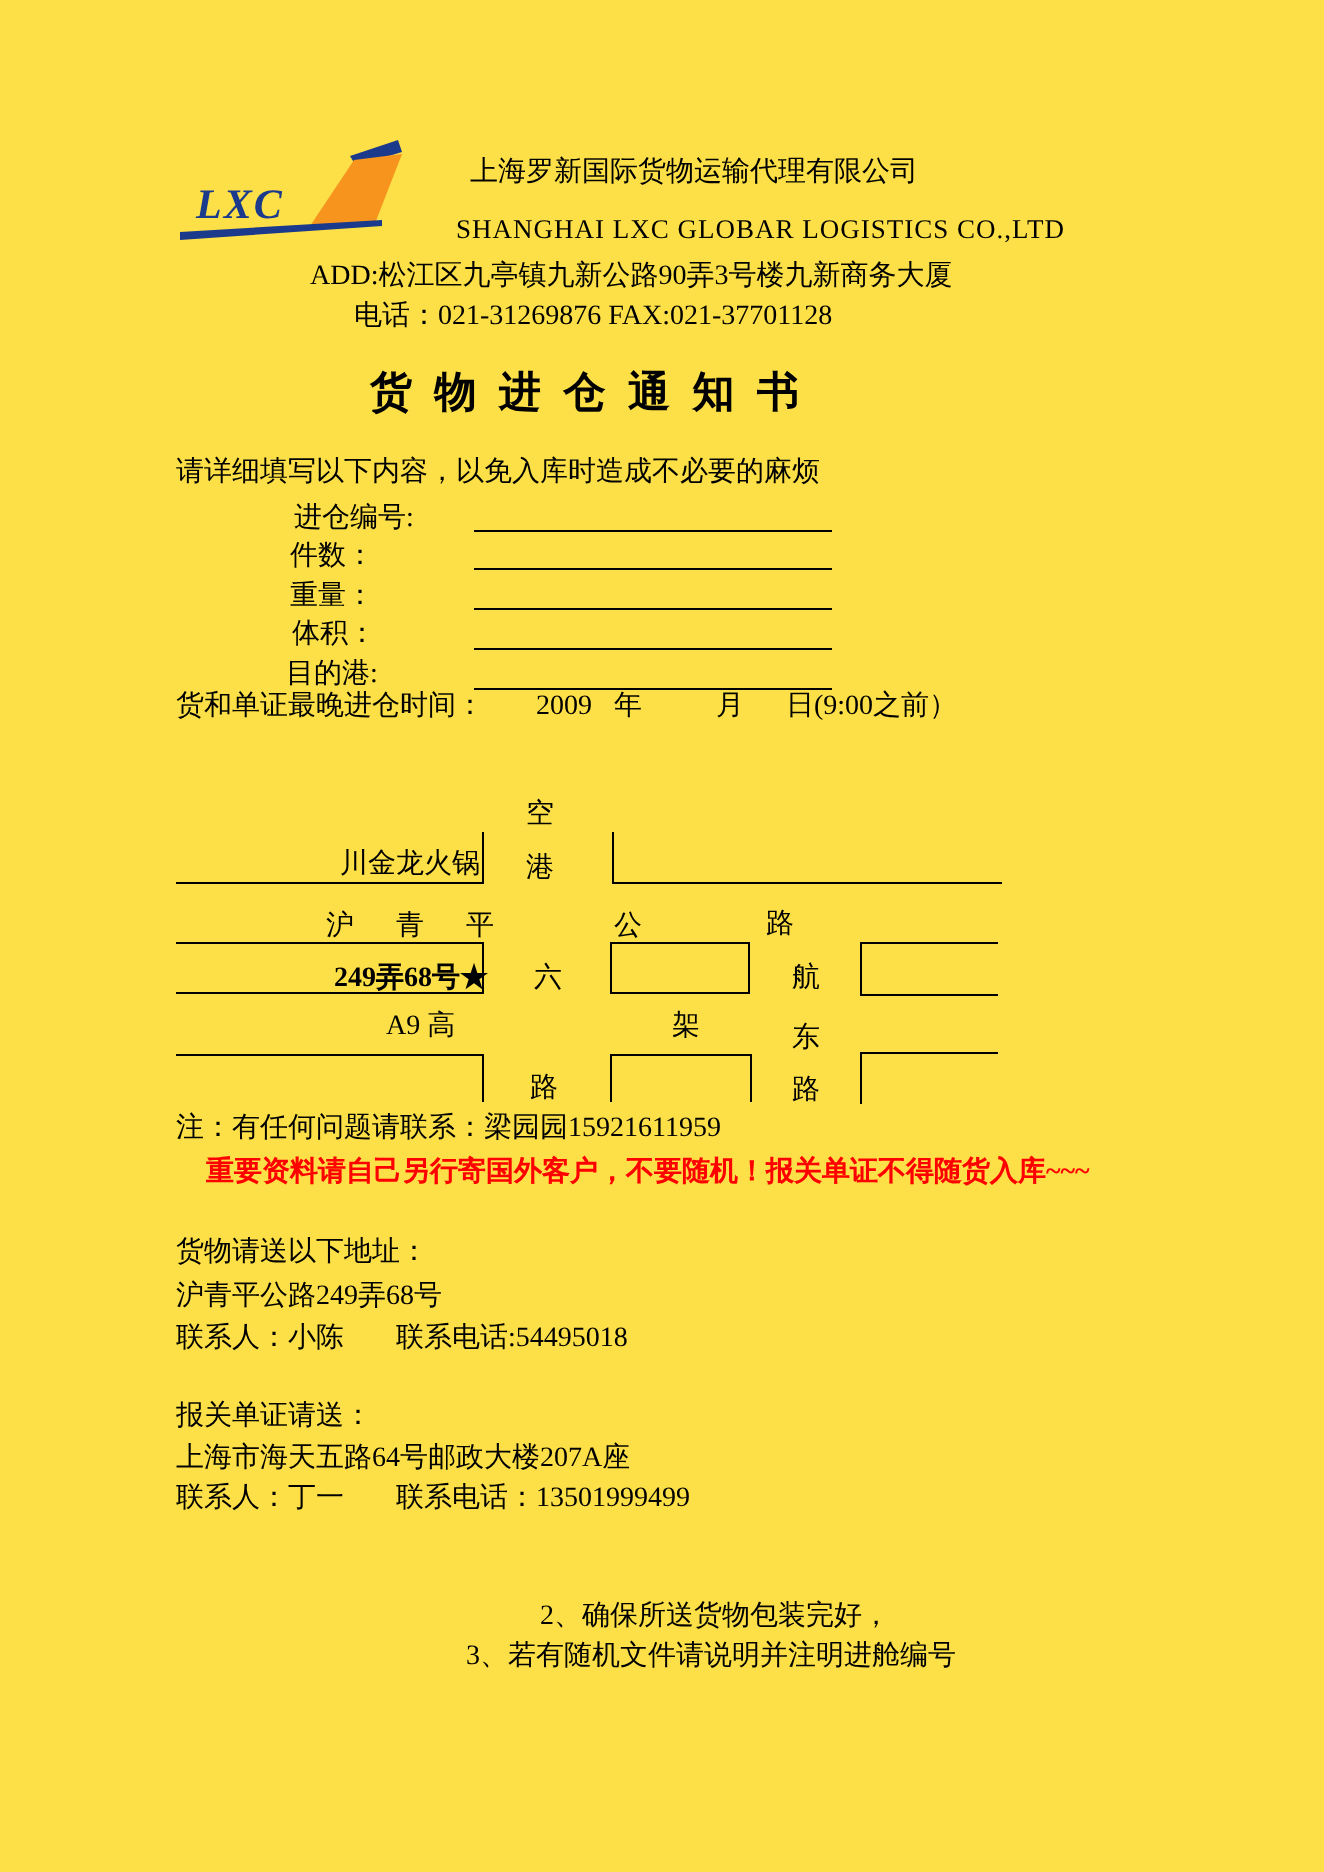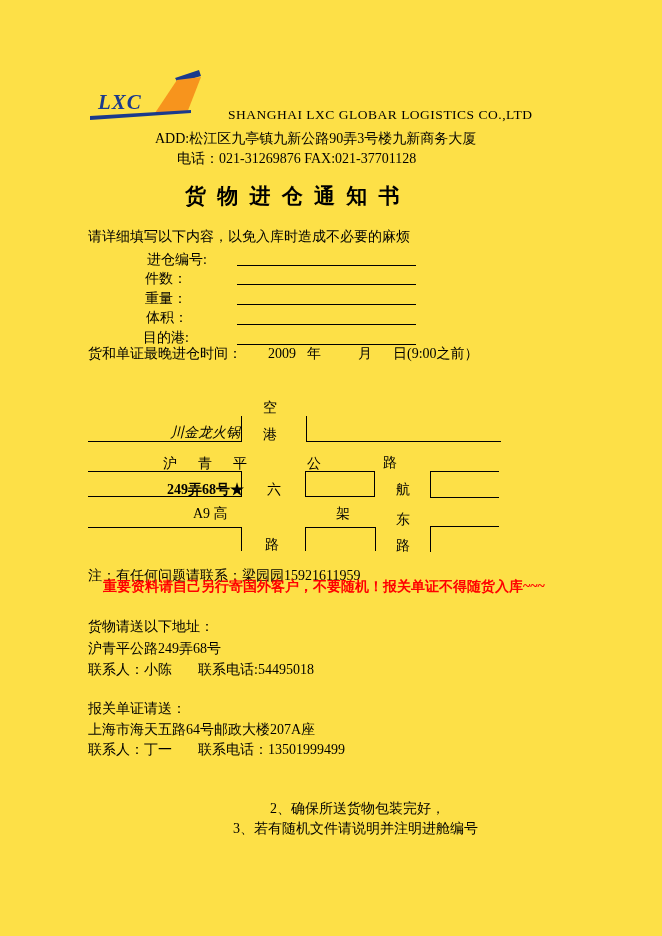--- a/index.html
+++ b/index.html
@@ -30,20 +30,21 @@
 
 <div class="page">
 
   <svg class="abs" style="left:88px;top:64px;" width="118" height="62" viewBox="0 0 118 62">
     <polygon class="navy-fill" points="87,14 111,6 113,12 90,19"></polygon>
     <polygon class="orange-fill" points="67,49 89,16 113,13 99,49"></polygon>
     <polygon class="navy-fill" points="2,52 103,46 103,49 2,56"></polygon>
     <text x="10" y="45" font-size="21" font-style="italic" font-weight="bold" letter-spacing="1" class="navy-fill">LXC</text>
   </svg>
 
+  <span class="abs t14" style="left:235px;top:79px;">上海罗新国际货物运输代理有限公司</span>
   <span class="abs t13" style="left:228px;top:107px;letter-spacing:0.5px;">SHANGHAI LXC GLOBAR LOGISTICS CO.,LTD</span>
   <span class="abs t14" style="left:155px;top:131px;">ADD:松江区九亭镇九新公路90弄3号楼九新商务大厦</span>
   <span class="abs t14" style="left:177px;top:151px;">电话：021-31269876 FAX:021-37701128</span>
 
   <div class="abs doc-title" style="left:185px;top:184px;">货 物 进 仓 通 知 书</div>
 
   <span class="abs t14" style="left:88px;top:229px;">请详细填写以下内容，以免入库时造成不必要的麻烦</span>
 
   <span class="abs t14" style="left:135px;top:252px;margin-left:12px;">进仓编号:</span>
   <span class="abs t14" style="left:145px;top:271px;">件数：</span>
@@ -65,40 +66,40 @@
 
   <div class="mapbox br bb" style="left:88px;top:416px;width:154px;height:26px;"></div>
   <div class="mapbox bl bb" style="left:306px;top:416px;width:195px;height:26px;"></div>
   <div class="mapbox bt br bb" style="left:88px;top:471px;width:154px;height:26px;"></div>
   <div class="mapbox bt br bb bl" style="left:305px;top:471px;width:70px;height:26px;"></div>
   <div class="mapbox bt bl bb" style="left:430px;top:471px;width:69px;height:27px;"></div>
   <div class="mapbox bt br" style="left:88px;top:527px;width:154px;height:24px;"></div>
   <div class="mapbox bt bl br" style="left:305px;top:527px;width:71px;height:24px;"></div>
   <div class="mapbox bt bl" style="left:430px;top:526px;width:69px;height:26px;"></div>
 
-  <span class="abs t14" style="left:170px;top:425px;font-style:italic;">川金龙火锅</span>
+  <span class="abs t14" style="left:170px;top:425px;">川金龙火锅</span>
   <span class="abs t14" style="left:263px;top:400px;">空</span>
   <span class="abs t14" style="left:263px;top:427px;">港</span>
   <span class="abs t14" style="left:267px;top:482px;">六</span>
   <span class="abs t14" style="left:265px;top:537px;">路</span>
 
   <span class="abs t14 vspread" style="left:163px;top:456px;">沪青平</span>
   <span class="abs t14" style="left:307px;top:456px;">公</span>
   <span class="abs t14" style="left:383px;top:455px;">路</span>
 
   <span class="abs t14 bold" style="left:167px;top:482px;">249弄68号★</span>
 
   <span class="abs t14" style="left:396px;top:482px;">航</span>
   <span class="abs t14" style="left:396px;top:512px;">东</span>
   <span class="abs t14" style="left:396px;top:538px;">路</span>
 
   <span class="abs t14" style="left:193px;top:506px;">A9 高</span>
   <span class="abs t14" style="left:336px;top:506px;">架</span>
 
-  <span class="abs t14" style="left:88px;top:557px;margin-top:11px;">注：有任何问题请联系：梁园园15921611959</span>
+  <span class="abs t14" style="left:88px;top:557px;">注：有任何问题请联系：梁园园15921611959</span>
   <span class="abs t14 red" style="left:103px;top:579px;">重要资料请自己另行寄国外客户，不要随机！报关单证不得随货入库~~~</span>
 
   <span class="abs t14" style="left:88px;top:619px;">货物请送以下地址：</span>
   <span class="abs t14" style="left:88px;top:641px;">沪青平公路249弄68号</span>
   <span class="abs t14" style="left:88px;top:662px;">联系人：小陈</span>
   <span class="abs t14" style="left:198px;top:662px;">联系电话:54495018</span>
 
   <span class="abs t14" style="left:88px;top:701px;">报关单证请送：</span>
   <span class="abs t14" style="left:88px;top:722px;">上海市海天五路64号邮政大楼207A座</span>
   <span class="abs t14" style="left:88px;top:742px;">联系人：丁一</span>

